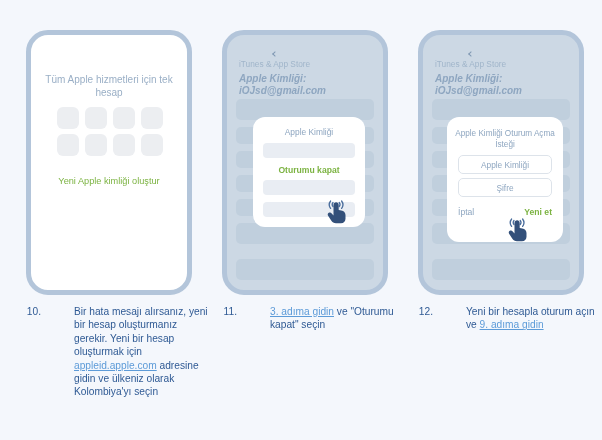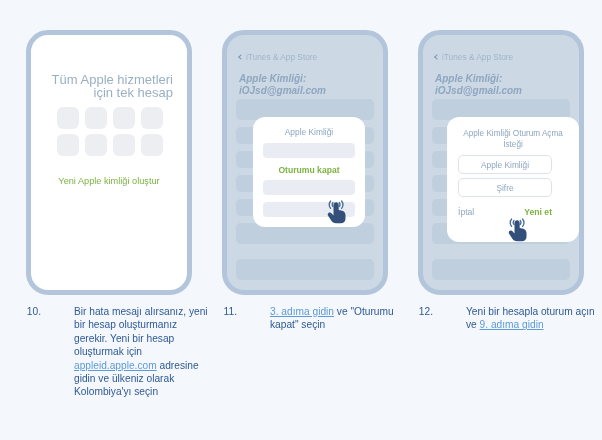--- a/index.html
+++ b/index.html
@@ -50,22 +50,22 @@
     border-radius: 17px;
     overflow: hidden;
   }
 
   
   .p1-title {
     position: absolute;
     top: 38px;
     left: 14px;
     right: 14px;
-    text-align: right;
-    font-size: 13px;
+    text-align: center;
+    font-size: 10px;
     line-height: 13px;
     color: #9aafc6;
   }
   .app-grid {
     position: absolute;
     top: 72px;
     left: 26px;
     width: 104px;
     display: grid;
     grid-template-columns: repeat(4, 22px);
@@ -92,20 +92,21 @@
   
   .nav-back {
     position: absolute;
     top: 17px;
     left: 12px;
     font-size: 8.3px;
     color: #a9bcd0;
     display: flex;
     align-items: center;
     gap: 3px;
+    flex-direction: column;
   }
   .chev {
     display: inline-block;
     width: 4px;
     height: 4px;
     border-left: 1.4px solid #7f98b3;
     border-bottom: 1.4px solid #7f98b3;
     transform: rotate(45deg);
     margin-bottom: 0px;
   }
@@ -178,21 +179,21 @@
     font-size: 8.6px;
     font-weight: bold;
     color: #7cb342;
   }
 
   
   .modal3 {
     position: absolute;
     top: 82px;
     left: 24px;
-    width: 132px;
+    width: 116px;
     height: 125px;
     background: #ffffff;
     border-radius: 12px;
   }
   .m3-title {
     position: absolute;
     top: 11px;
     left: 8px;
     right: 8px;
     text-align: center;

